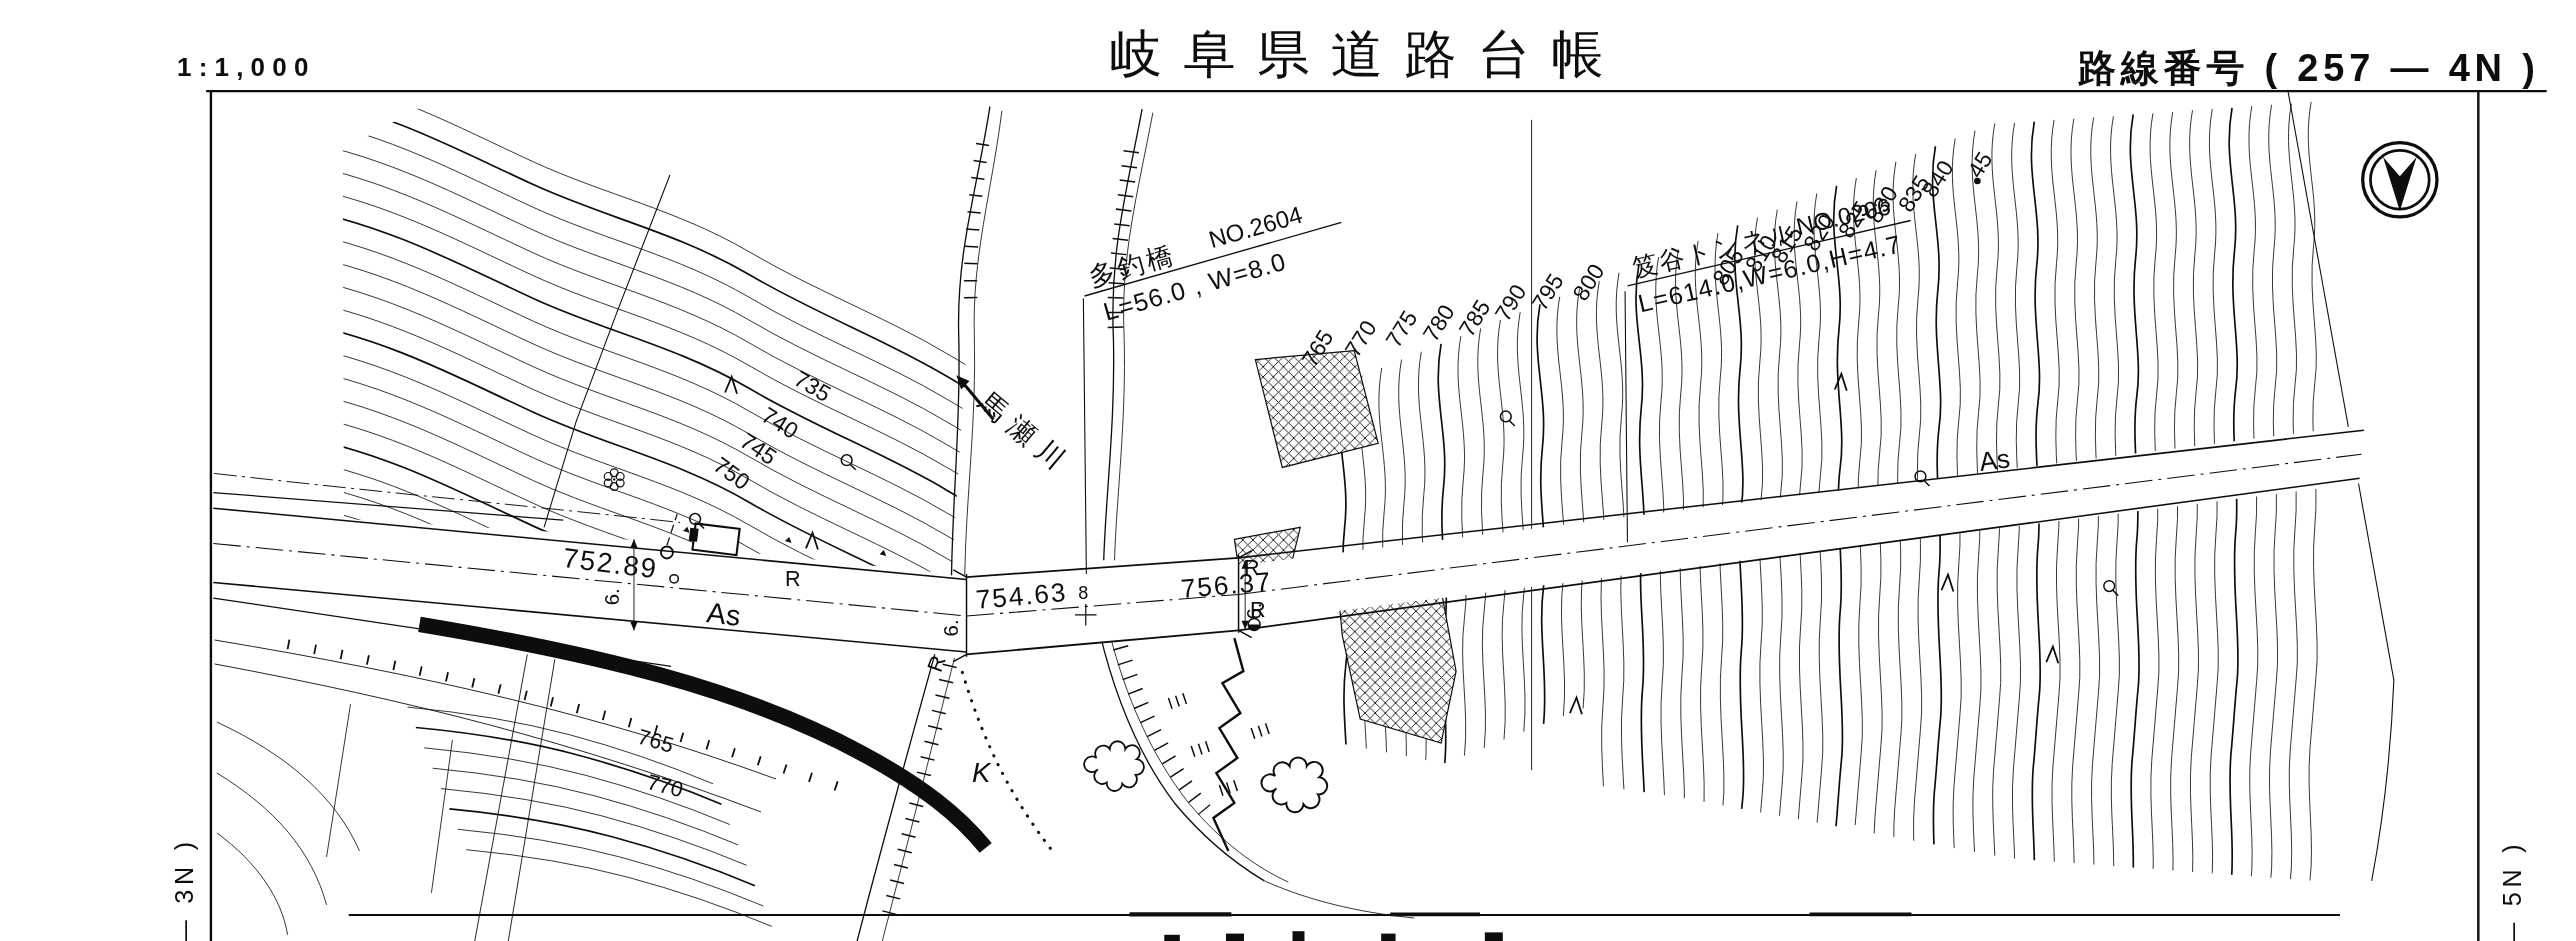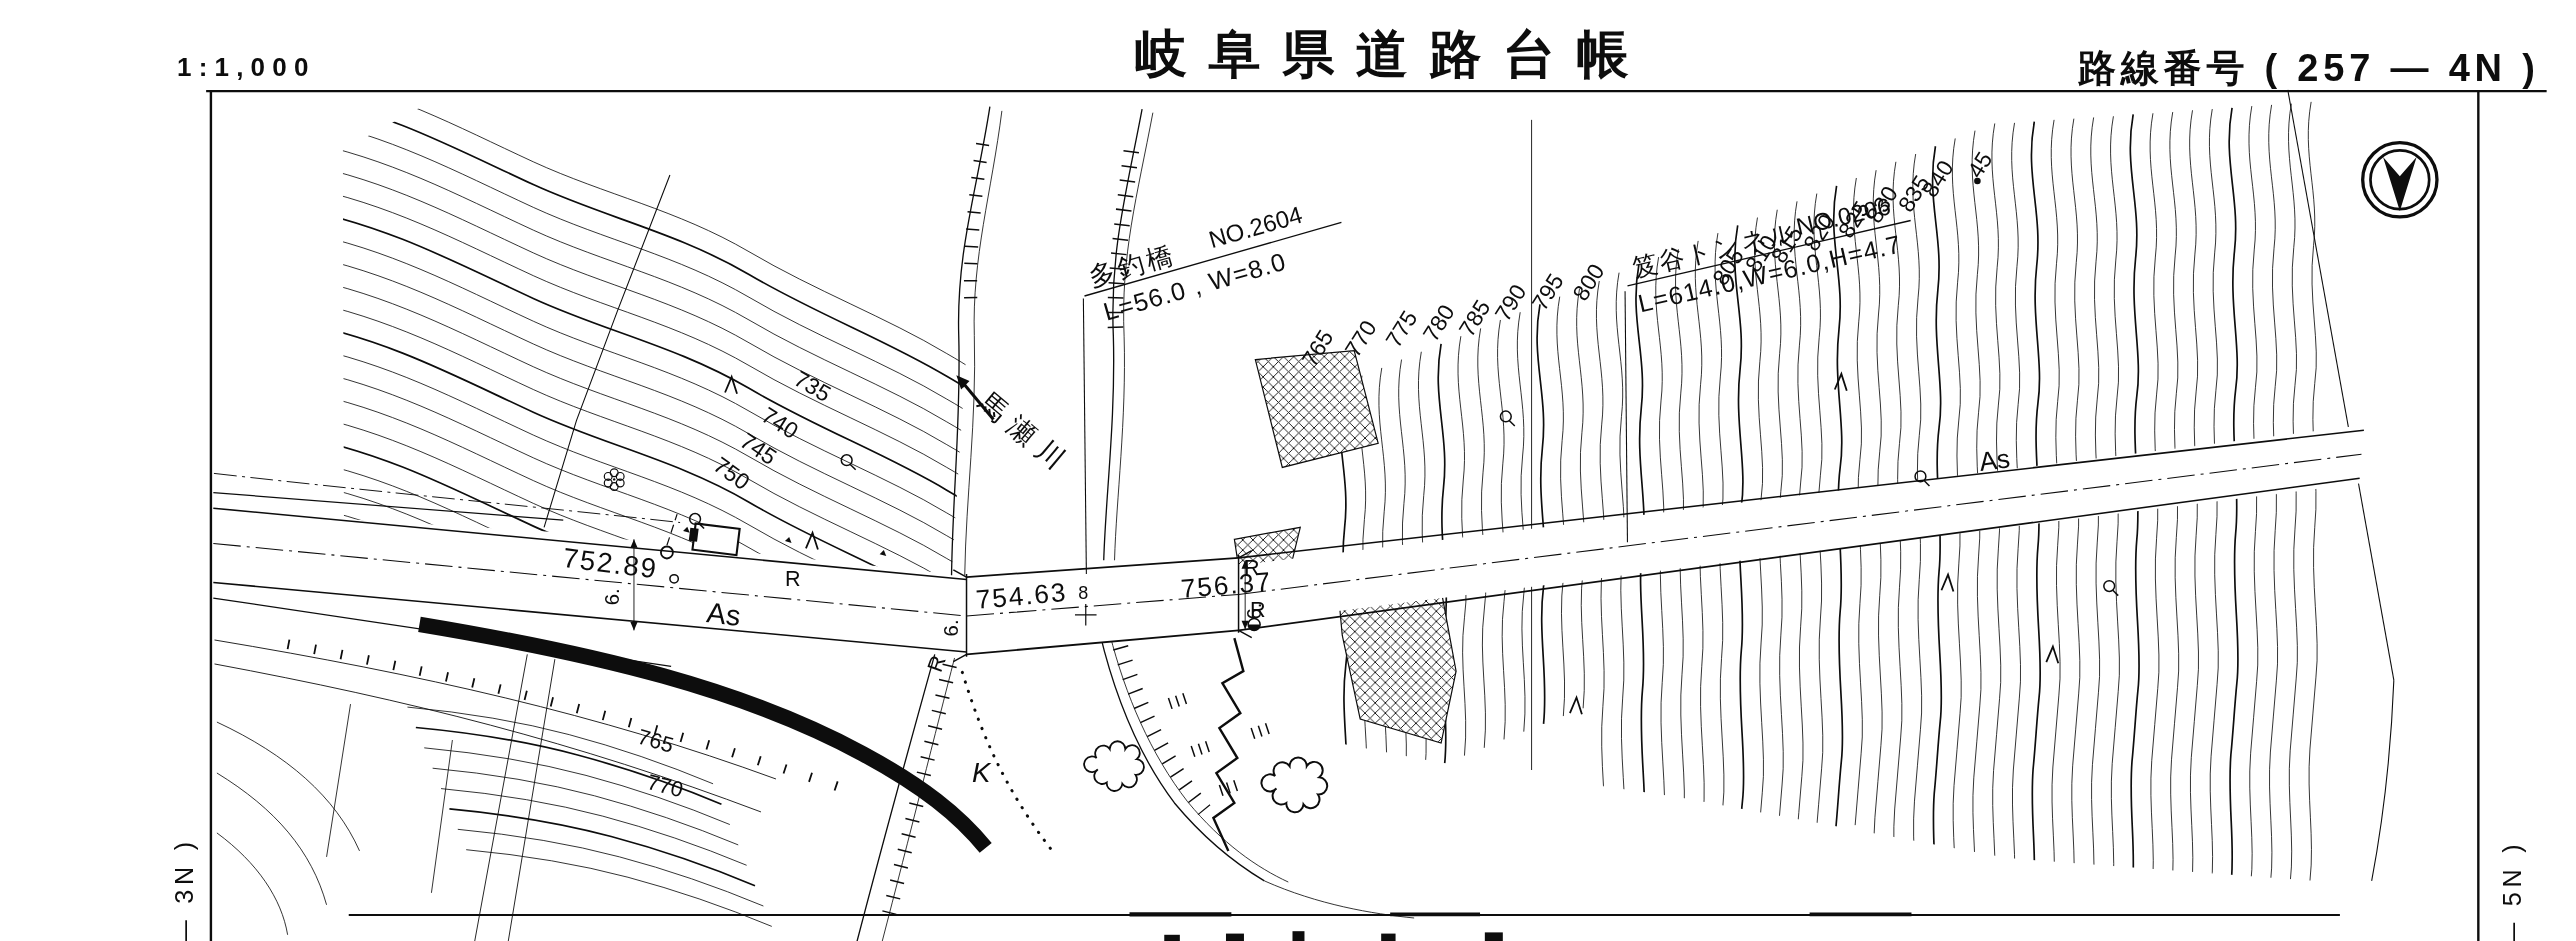--- a/index.html
+++ b/index.html
@@ -1,20 +1,20 @@
 <!DOCTYPE html>
 <html style="font-size:9.6px"><head>
 <meta charset="utf-8">
 <style>
   html,body{margin:0;padding:0;background:#fff;}
   #page{position:relative;width:2576px;height:942px;background:#ffffff;overflow:hidden;
         font-family:"Liberation Sans",sans-serif;color:#111;text-align:center;}
   .hdr{position:absolute;white-space:pre;color:#0d0d0d;}
   .hdr-scale{left:177px;top:52px;font-size:26px;letter-spacing:7.2px;font-weight:600;}
-  .hdr-title{left:1135px;top:20.4px;font-size:52px;letter-spacing:21.6px;font-weight:700;}
+  .hdr-title{left:1110px;top:20.4px;font-size:52px;letter-spacing:21.6px;font-weight:400;}
   .hdr-route{left:2078px;top:43px;font-size:38px;letter-spacing:4.8px;font-weight:600;}
   svg{position:absolute;left:0;top:0;}
   svg text{fill:#0d0d0d;font-family:"Liberation Sans",sans-serif;}
   .ln{stroke:#0d0d0d;fill:none;}
   .c14{stroke-width:1.4;} .ic{stroke-width:2.8;}
 </style>
 </head>
 <body>
 
 <div id="page">

